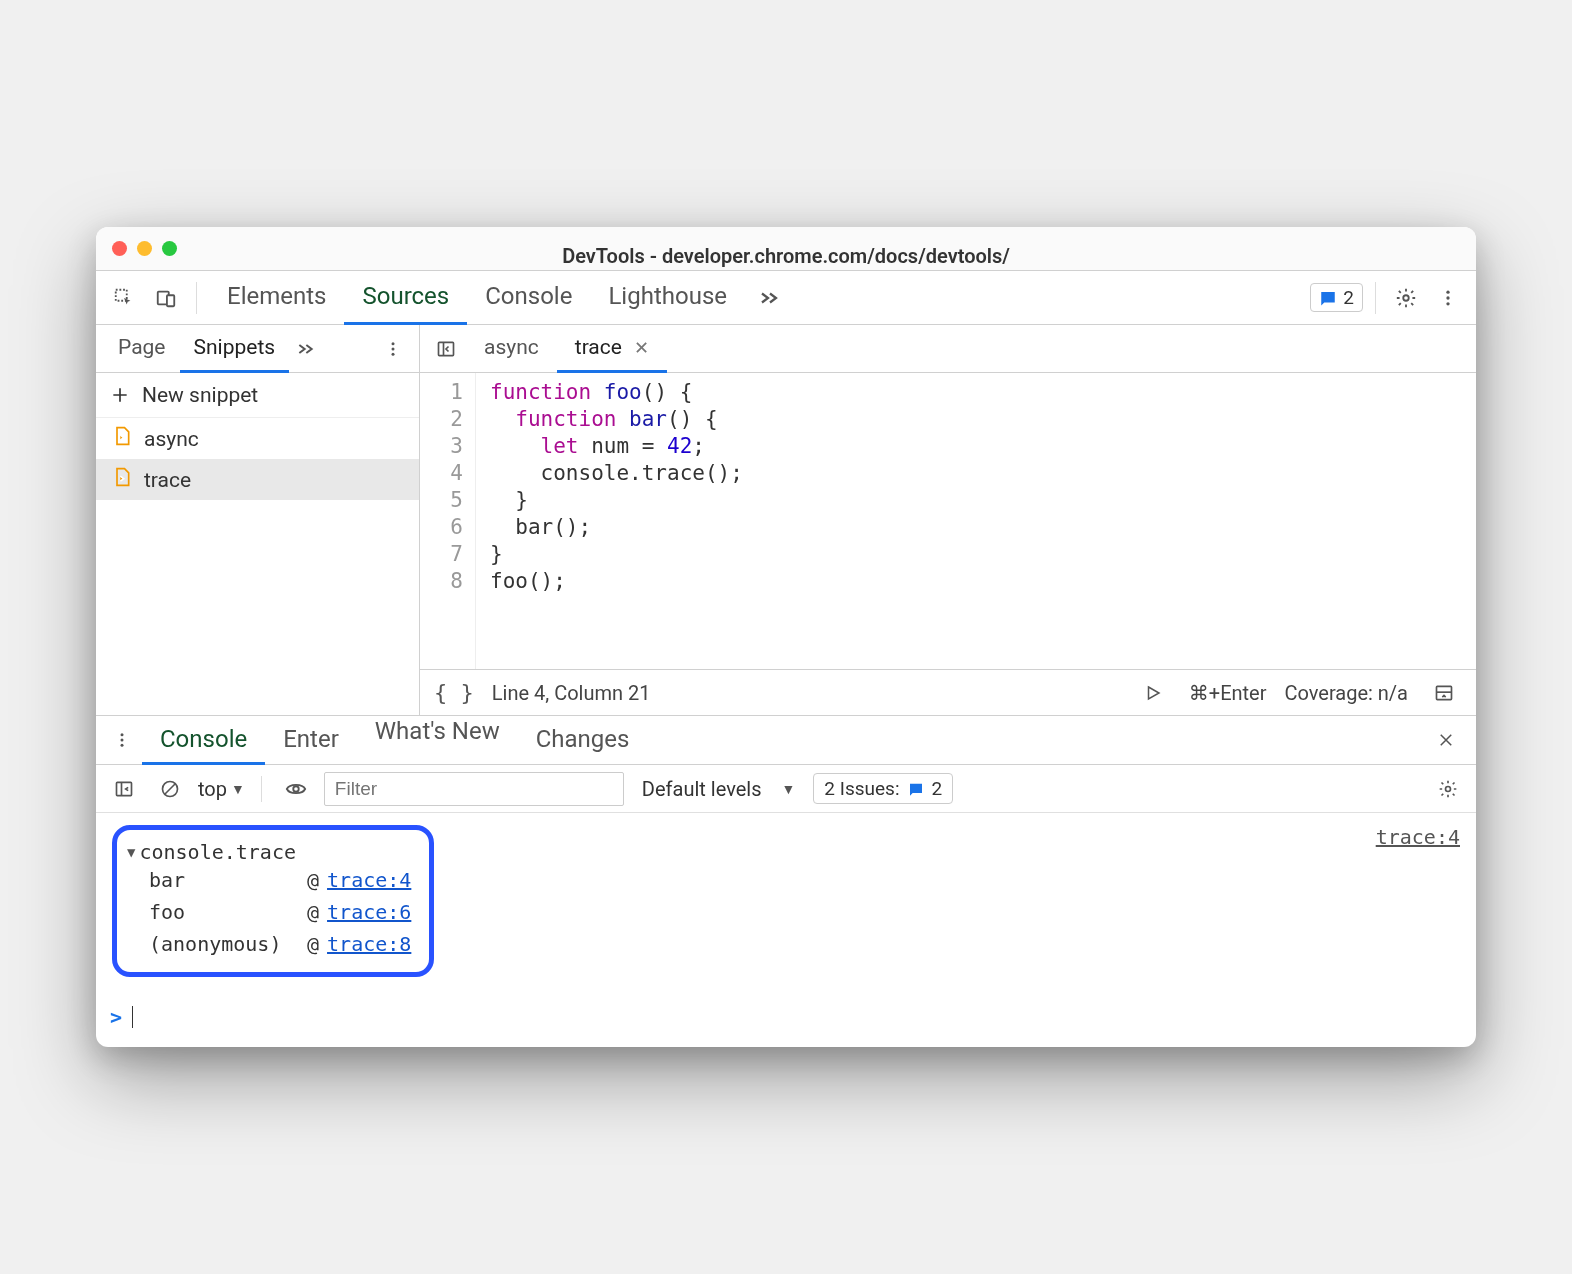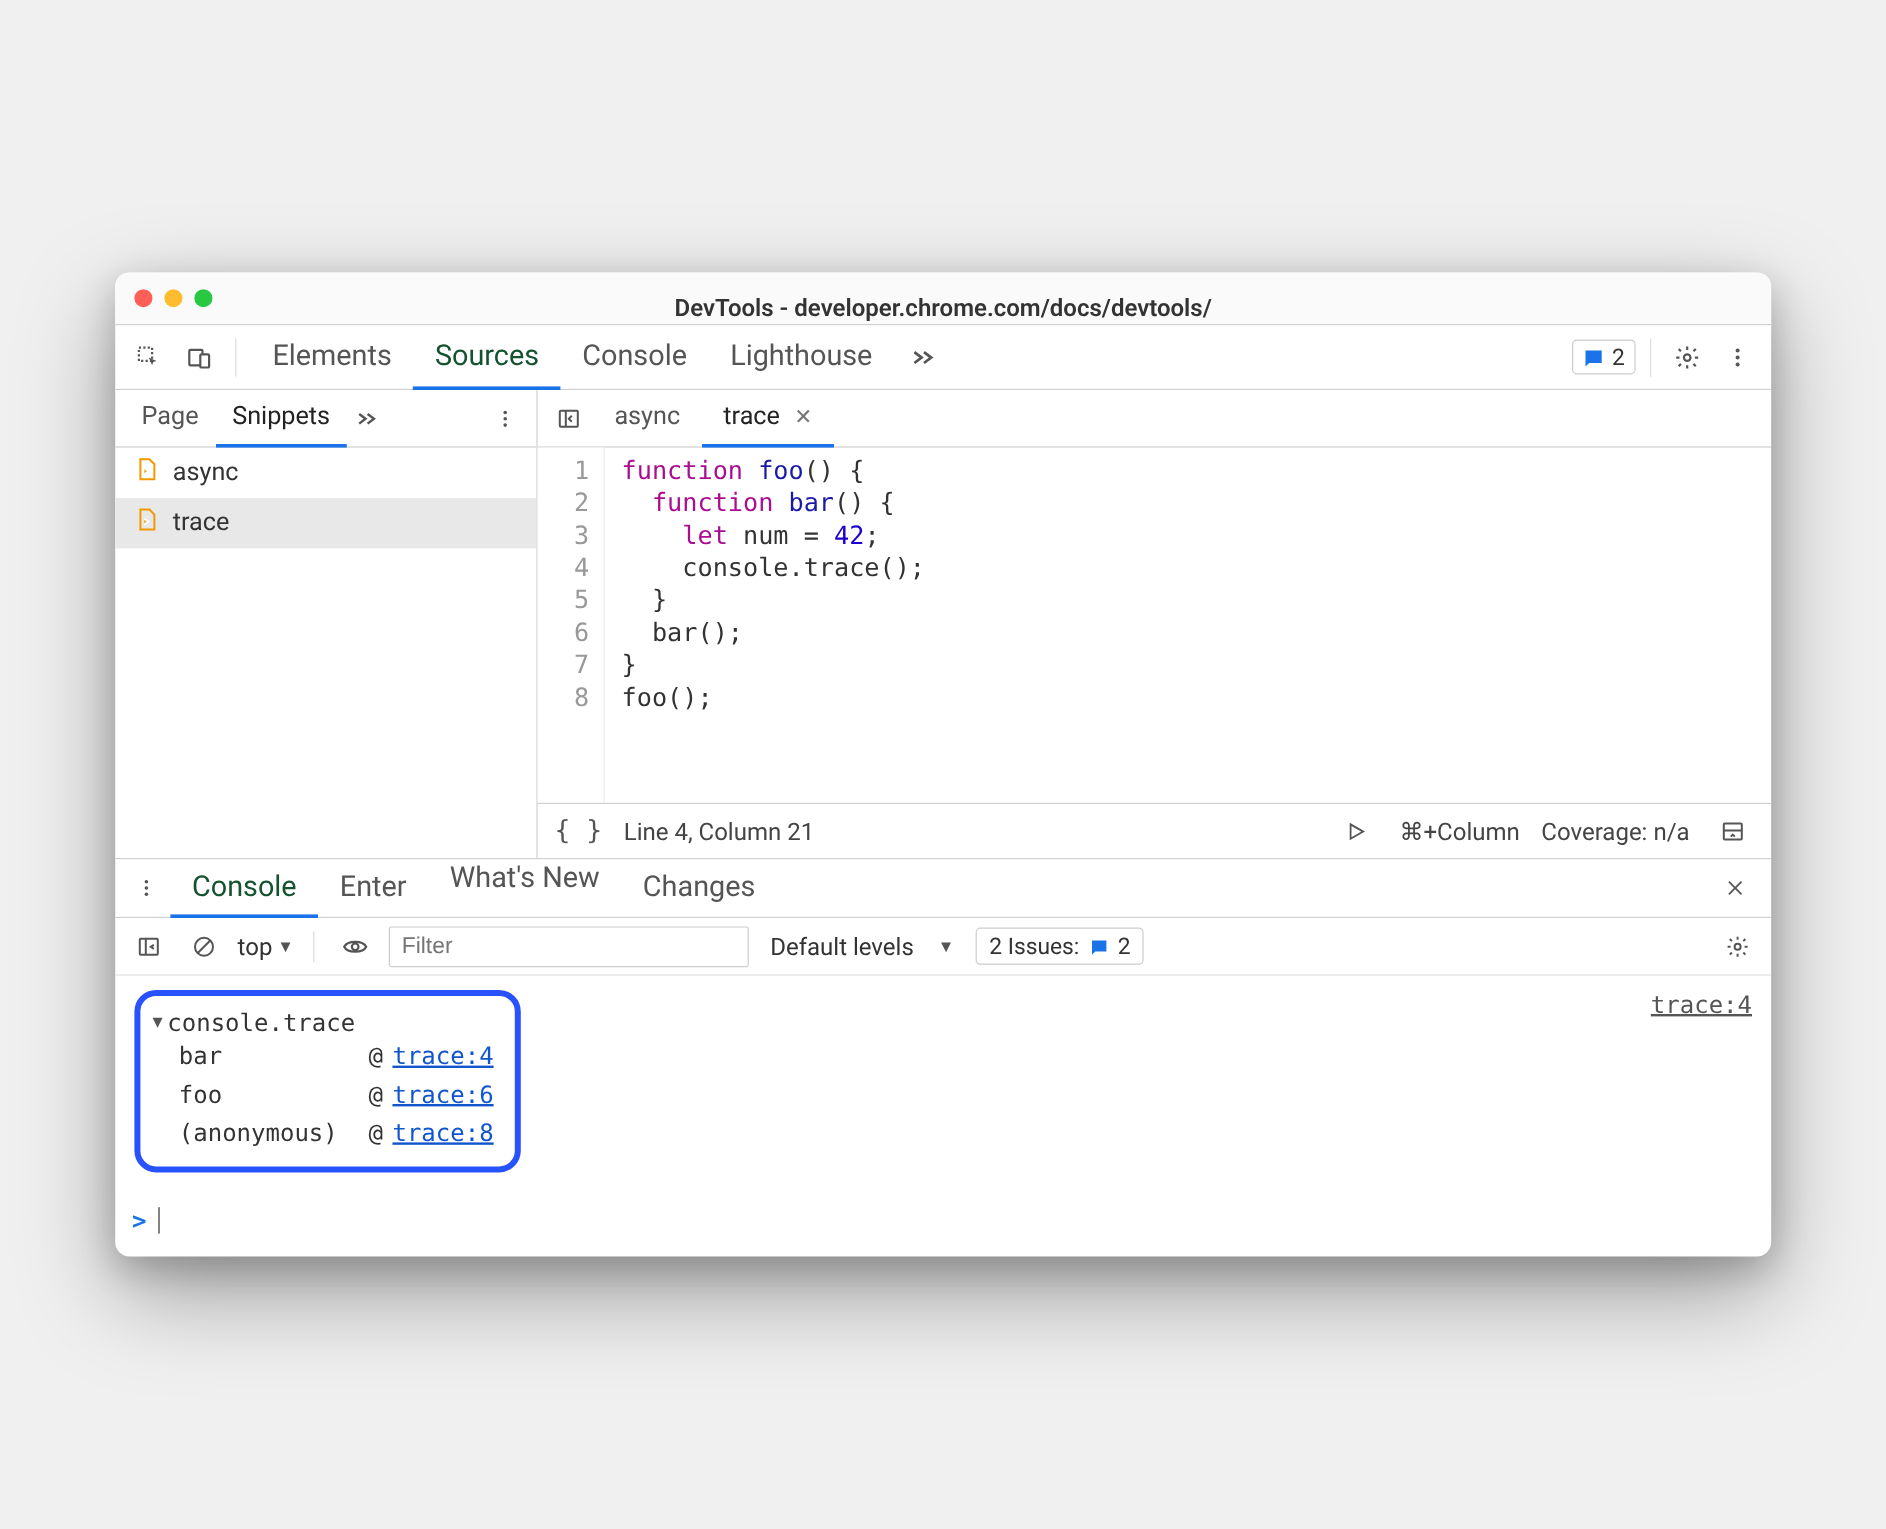--- a/index.html
+++ b/index.html
@@ -58,21 +58,21 @@
   .tab.active { border-bottom-color: #1a73e8; color: #14532d; }
   .spacer { flex: 1; }
   .issues-pill {
     display: inline-flex; align-items: center; gap: 6px;
     border: 1px solid #ccc; border-radius: 4px; padding: 2px 8px;
     font-size: 19px; color: #1a73e8;
   }
   .issues-pill svg { color: #1a73e8; }
   .issues-pill .count { color: #333; }
   .body-split { display: flex; height: 390px; }
-  .left-pane { width: 352px; border-right: 1px solid #d0d0d0; display: flex; flex-direction: column; }
+  .left-pane { width: 324px; border-right: 1px solid #d0d0d0; display: flex; flex-direction: column; }
   .left-tabs {
     display: flex; align-items: center; height: 48px; border-bottom: 1px solid #d0d0d0;
     padding: 0 8px; gap: 2px;
   }
   .subtab {
     padding: 0 14px; height: 48px; display: flex; align-items: center;
     font-size: 21px; color: #555; border-bottom: 3px solid transparent; cursor: pointer;
   }
   .subtab.active { border-bottom-color: #1a73e8; color: #222; }
   .new-snippet {
@@ -241,20 +241,26 @@
         </span>
         <span class="spacer"></span>
         <span class="iconbtn">
           <svg width="18" height="18" viewBox="0 0 24 24" fill="currentColor">
               <circle cx="12" cy="5" r="2"></circle>
               <circle cx="12" cy="12" r="2"></circle>
               <circle cx="12" cy="19" r="2"></circle>
             </svg>
         </span>
       </div>
+      <div class="new-snippet">
+        <svg width="20" height="20" viewBox="0 0 24 24" fill="none" stroke="currentColor" stroke-width="2">
+            <path d="M12 4v16M4 12h16"></path>
+          </svg>
+        <span>New snippet</span>
+      </div>
       <div class="file-list" id="file-list">
           <div class="file-item">
             <span class="file-icon">
     <svg width="20" height="20" viewBox="0 0 24 24" fill="none" stroke="currentColor" stroke-width="2">
       <path d="M6 2h9l5 5v15H6V2z"></path>
                 <path d="M10 11l4 3-4 3" fill="currentColor" stroke="#fff"></path>
               </svg>
     </span>
             <span>async</span>
           </div>
@@ -311,21 +317,21 @@
       </div>
       <div class="statusbar">
         <span class="iconbtn mono" style="width:auto;font-size:22px;">{ }</span>
         <span>Line 4, Column 21</span>
         <span class="grow"></span>
         <span class="iconbtn">
           <svg width="18" height="18" viewBox="0 0 24 24" fill="none" stroke="currentColor" stroke-width="2">
               <path d="M6 4l14 8-14 8V4z"></path>
             </svg>
         </span>
-        <span>⌘+Column</span>
+        <span>⌘+Enter</span>
         <span>Coverage: n/a</span>
         <span class="iconbtn">
           <svg width="20" height="20" viewBox="0 0 24 24" fill="none" stroke="currentColor" stroke-width="2">
               <rect x="3" y="4" width="18" height="16" rx="1"></rect>
               <line x1="3" y1="11" x2="21" y2="11"></line>
               <path d="M10 17l2-2 2 2"></path>
             </svg>
         </span>
       </div>
     </div>

